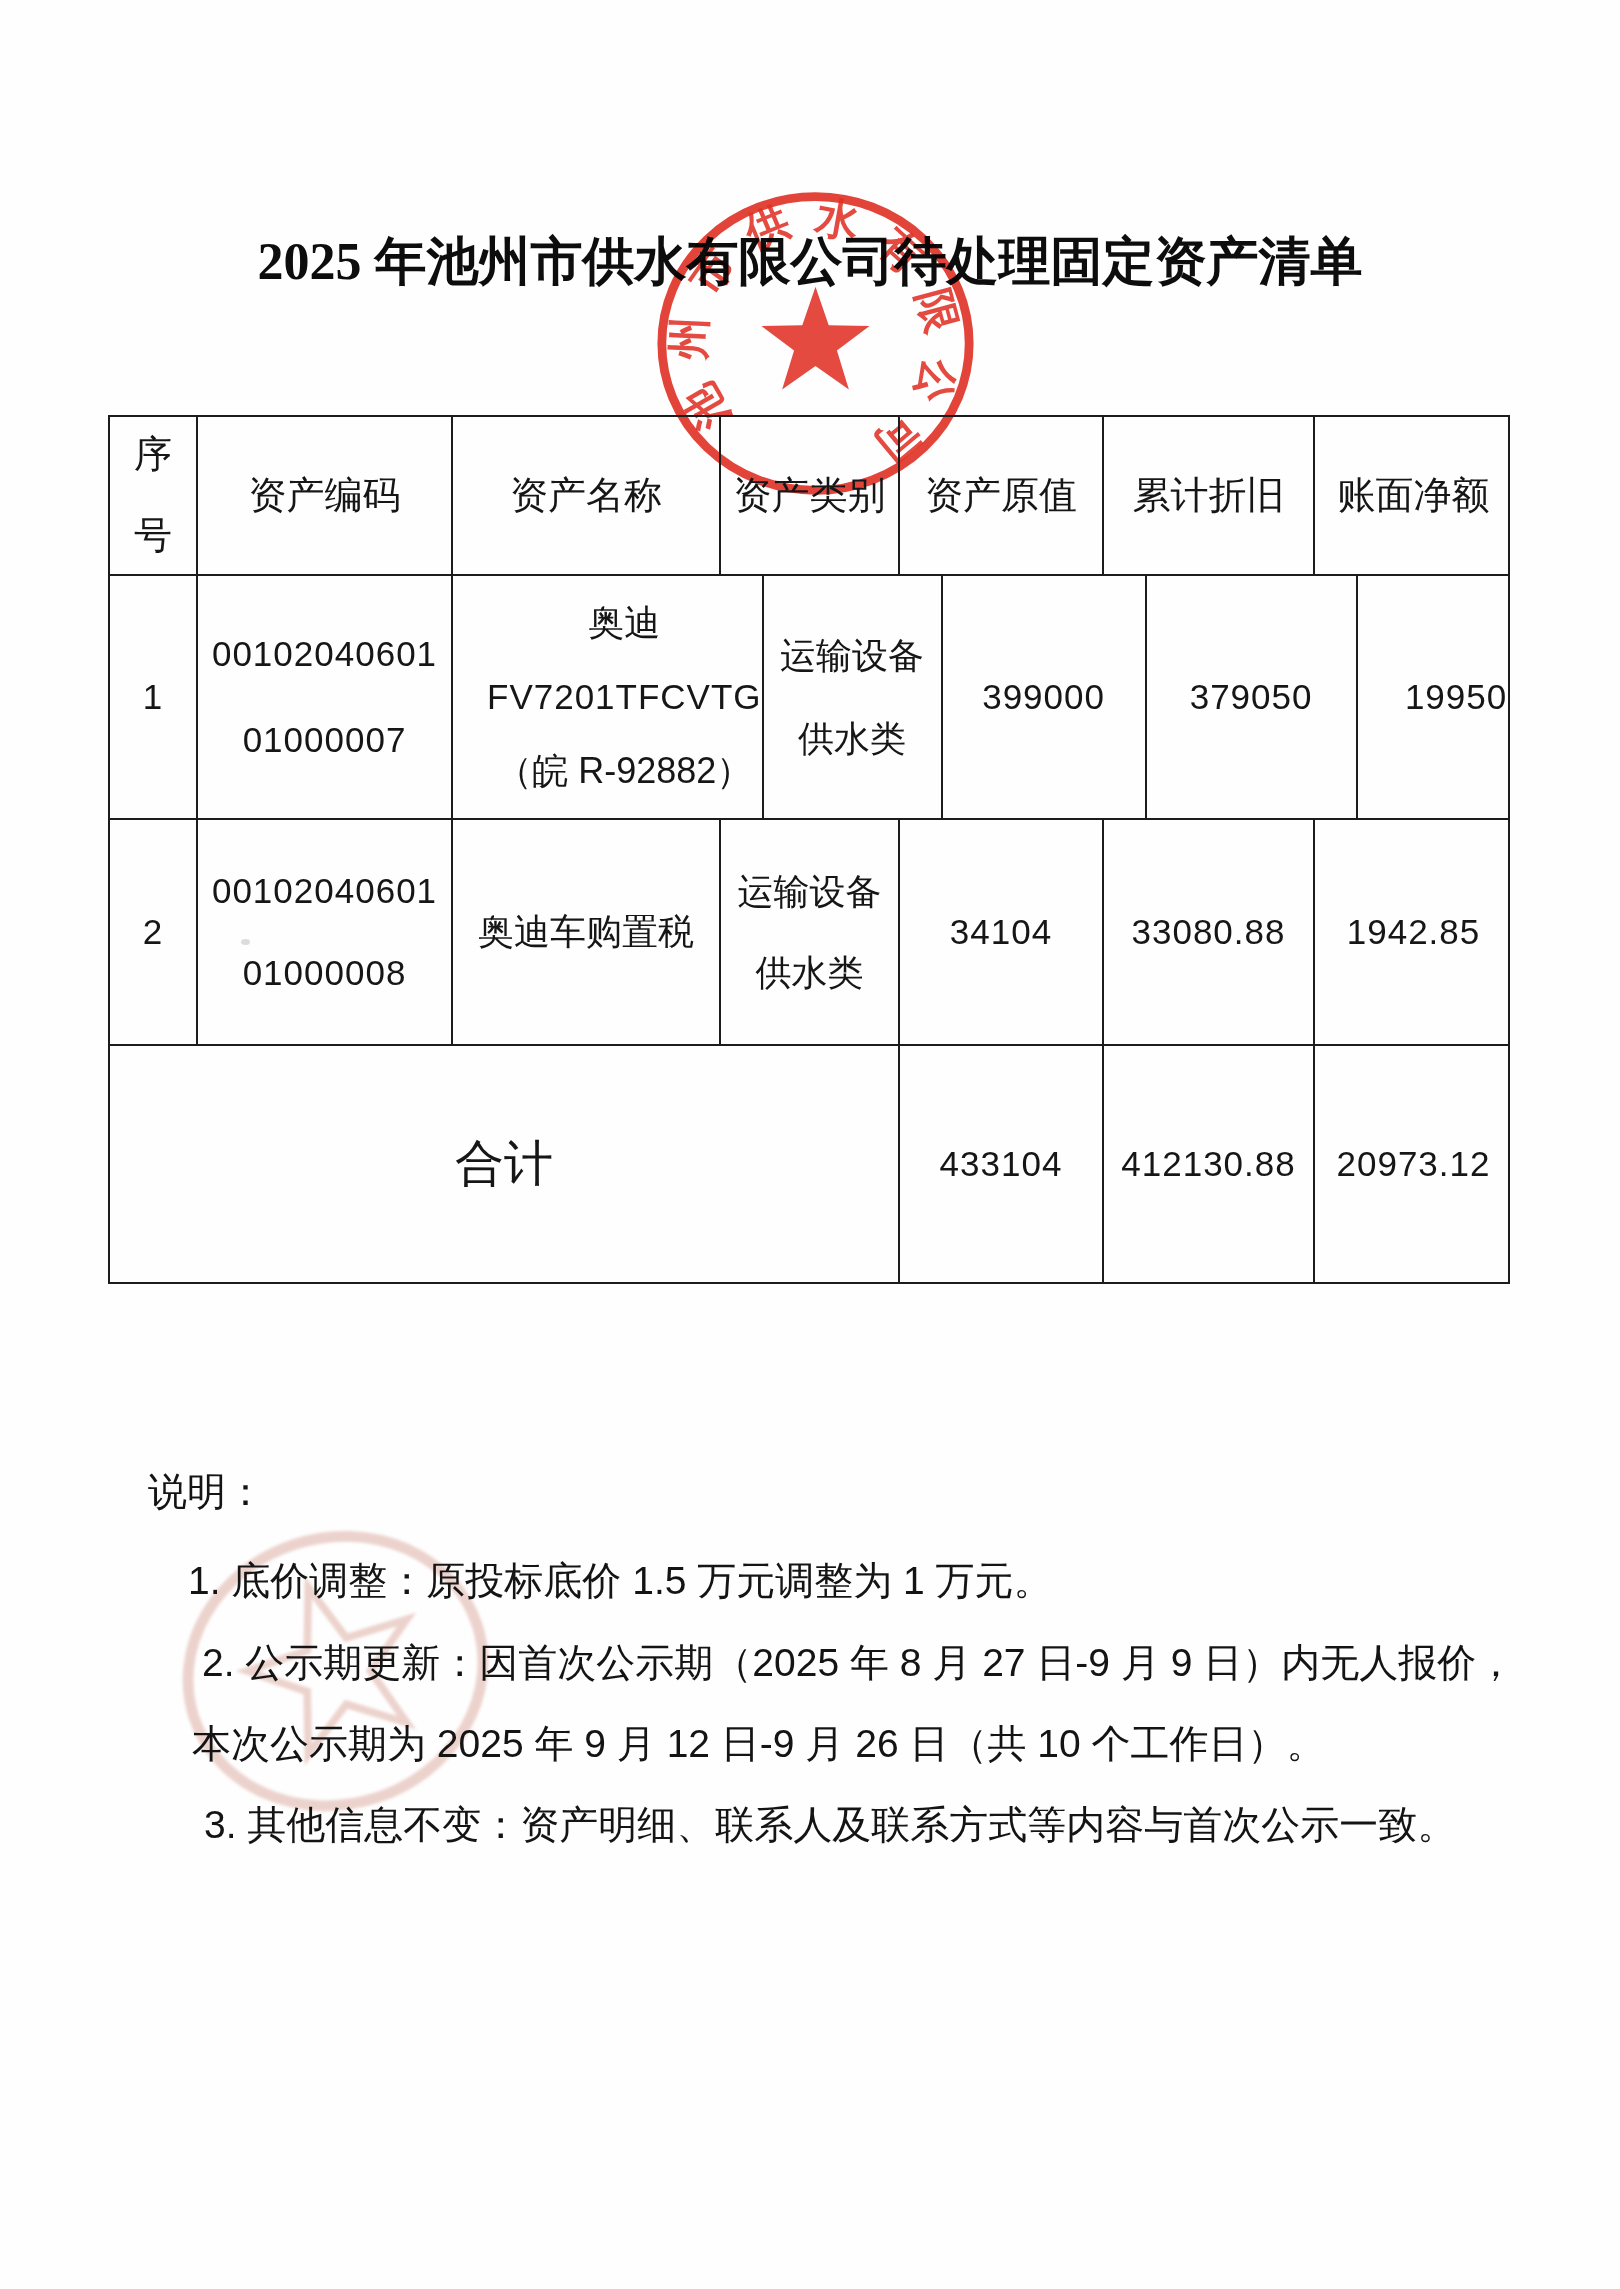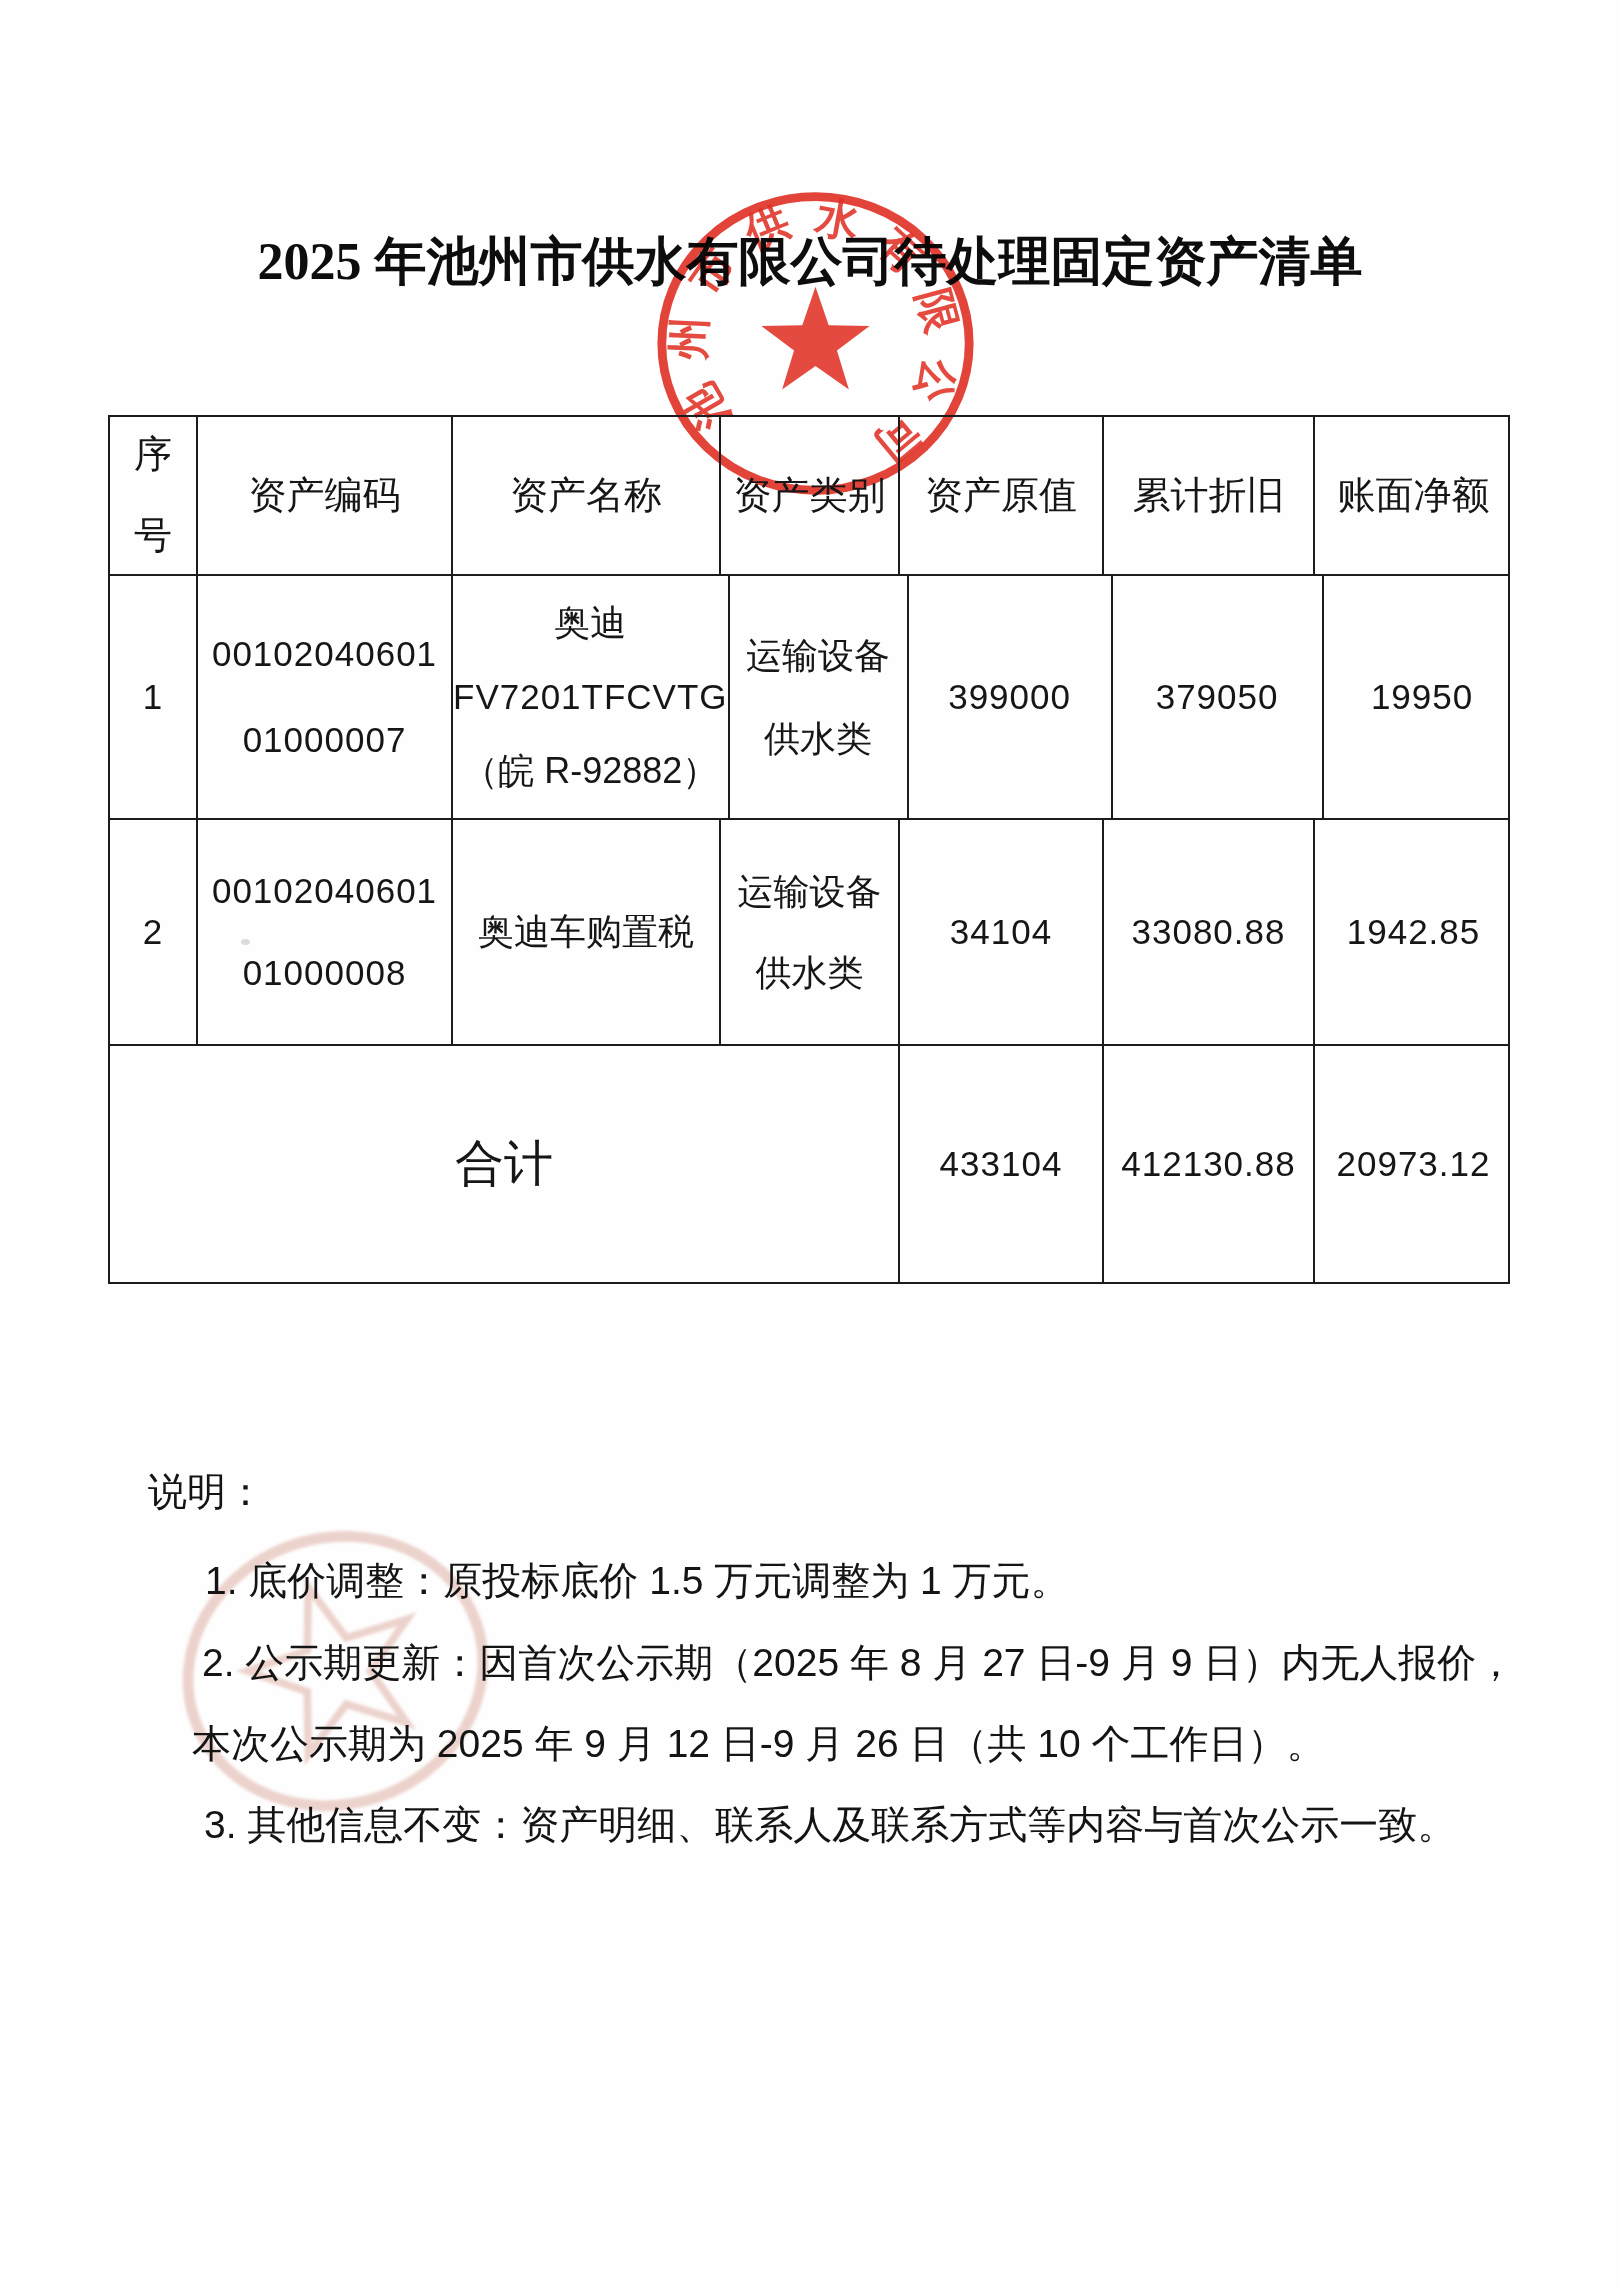--- a/index.html
+++ b/index.html
@@ -42,26 +42,26 @@
     display:flex;flex-direction:column;align-items:center;justify-content:center;
     font-size:36px;line-height:1.05;
   }
   .tcell:last-child{border-right:none;}
   .c1{flex:0 0 88px;}  .c2{flex:0 0 255px;} .c3{flex:0 0 268px;}
   .c4{flex:0 0 179px;} .c5{flex:0 0 204px;} .c6{flex:0 0 211px;}
   .c7{flex:0 0 197px;} .cmerge{flex:0 0 790px;}
   .r-header .tcell{font-size:38px;}
   .r-header .c1{gap:41px;}
   .num{font-size:35px;letter-spacing:1px;text-align:center;}
-  .gap50{gap:49px;} .gap46{gap:45px;} .gap44{gap:43px;} .gap38{gap:37px;}
+  .gap50{gap:49px;} .gap46{gap:45px;} .gap44{gap:43px;} .gap38{gap:37px;margin-left:34px;}
   .total-label{font-size:49px;}
   
   .note{position:absolute;font-size:39px;line-height:1.1;color:#141414;white-space:nowrap;}
   .note-heading{left:148px;top:1471px;}
-  .note-1{left:205px;top:1560px;}
+  .note-1{left:188px;top:1560px;}
   .note-2a{left:202px;top:1642px;}
   .note-2b{left:192px;top:1723px;}
   .note-3{left:204px;top:1804px;}
   
   .speck{position:absolute;left:241px;top:939px;width:8.8px;height:5.9px;
          border-radius:50%;background:#c4c4c4;opacity:.6;}
 </style>
 </head>
 <body>
 

